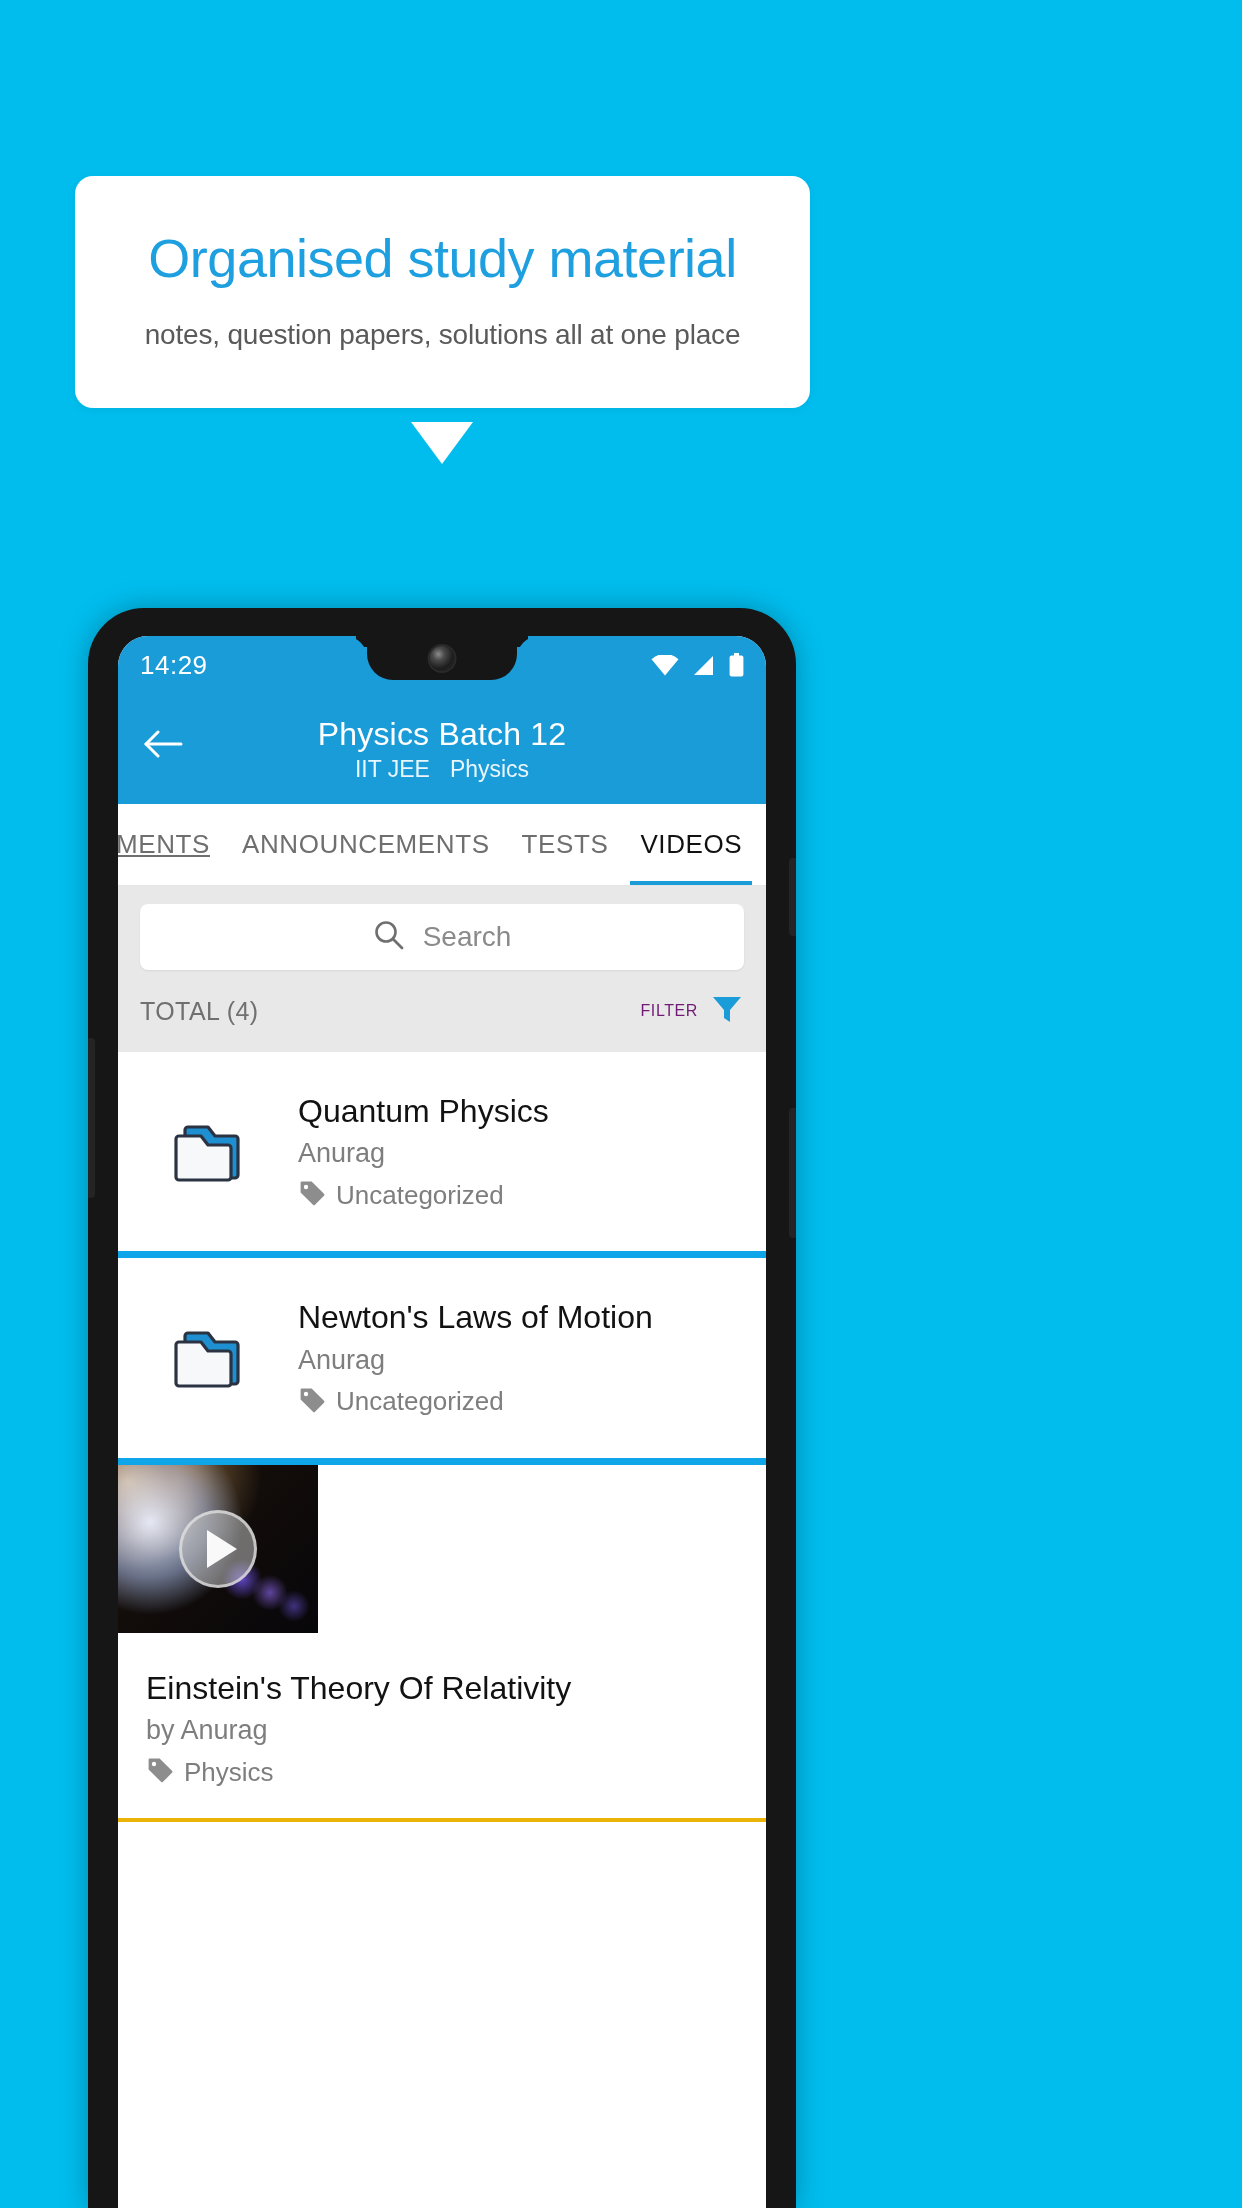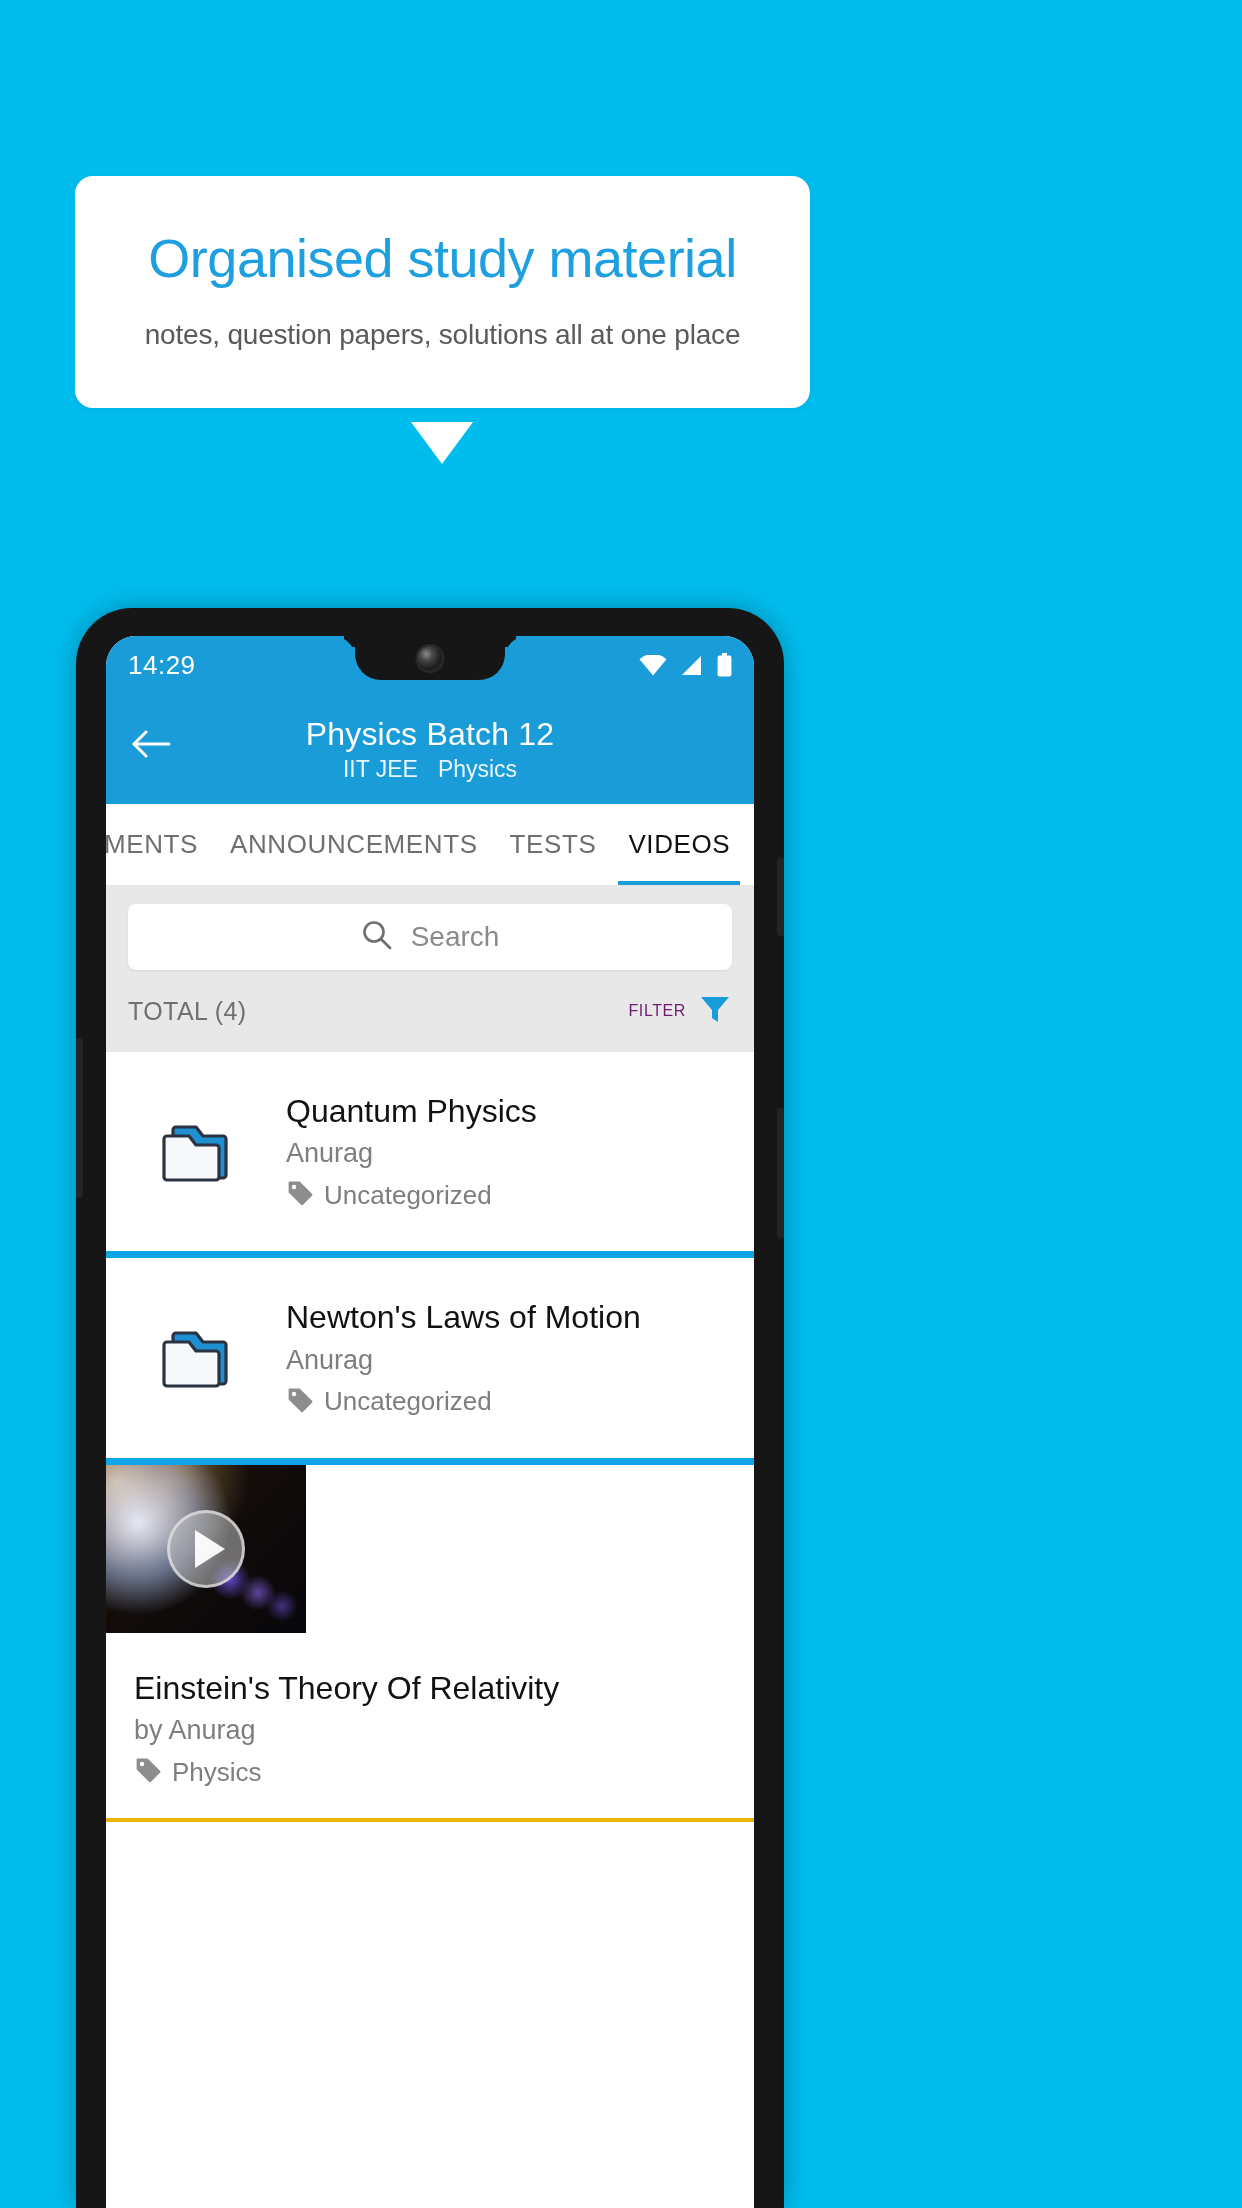--- a/index.html
+++ b/index.html
@@ -25,21 +25,21 @@
     white-space:nowrap; letter-spacing:-0.2px;
   }
   .promo-tail{
     position:absolute; left:411px; top:422px; width:0; height:0;
     border-left:31px solid transparent; border-right:31px solid transparent;
     border-top:42px solid #ffffff;
   }
 
   
   .phone{
-    position:absolute; left:76px; top:608px; width:708px; height:1600px;
+    position:absolute; left:88px; top:608px; width:708px; height:1600px;
     background:#161616; border-radius:56px 56px 0 0;
     box-shadow:0 0 28px rgba(0,0,0,0.28);
     overflow:hidden;
   }
   .phone-inner{
     position:absolute; left:30px; top:28px; right:30px; bottom:0;
     background:#ffffff; border-radius:30px 30px 0 0; overflow:hidden;
   }
   
   .btn-right-1{ position:absolute; right:-2px; top:250px; width:9px; height:78px; background:#242424; border-radius:4px;}
@@ -98,21 +98,21 @@
   .tab{
     display:flex; align-items:center; justify-content:center;
     font-size:26px; color:#6f6f6f; letter-spacing:0.6px; padding:0 16px;
     white-space:nowrap; cursor:pointer; position:relative;
   }
   .tab.active{ color:#111111; }
   .tab.active:after{
     content:""; position:absolute; left:6px; right:6px; bottom:0;
     height:4px; background:#1A9CD8;
   }
-  .tab.clipped{ margin-left:-28px; }
+  .tab.clipped{ margin-left:-28px;text-decoration:underline; }
 
   
   .search-wrap{
     background:#e8e8e8; padding:18px 22px 16px 22px;
   }
   .search-box{
     background:#ffffff; border-radius:8px; height:66px;
     display:flex; align-items:center; justify-content:center; gap:18px;
     box-shadow:0 1px 2px rgba(0,0,0,0.08);
   }

